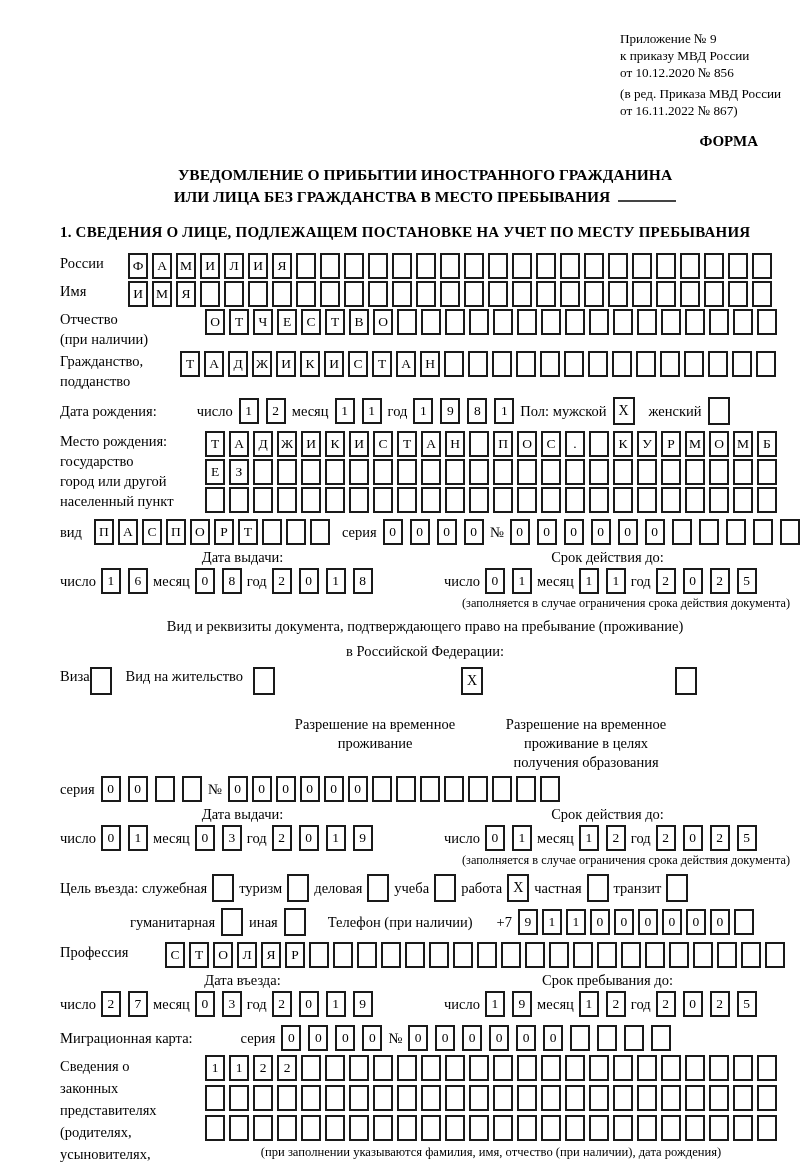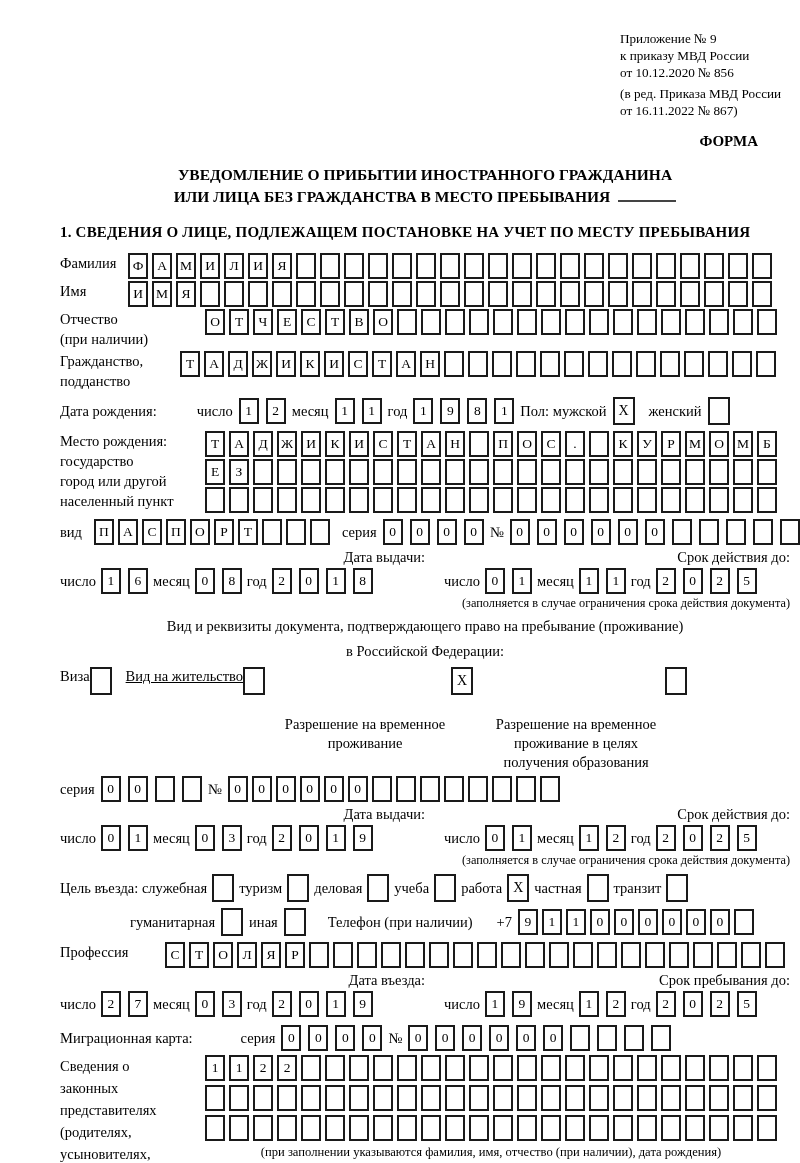--- a/index.html
+++ b/index.html
@@ -28,29 +28,29 @@
   .cell{
     display:inline-block;width:20px;height:26px;box-sizing:border-box;
     border:2px solid #1a1a1a;background:#fff;text-align:center;
     font-size:13.5px;line-height:22px;flex:0 0 auto;
   }
   .cb{width:22px;height:28px;line-height:24px;font-size:14px;}
 
   .inline-row{display:flex;align-items:center;gap:6px;margin:6px 0;white-space:nowrap;}
   .doc-head{text-align:center;font-weight:bold;margin:4px 0 4px 0;font-size:14.2px;}
   .dual-head{display:flex;margin-top:4px;}
-  .dual-head span{width:50%;text-align:right;display:inline-block;}
+  .dual-head span{width:50%;text-align:center;display:inline-block;}
   .dual{display:flex;margin-top:2px;}
   .dcol{width:50%;display:flex;align-items:center;gap:5px;white-space:nowrap;}
   .note-right{text-align:right;font-size:12.3px;margin:2px 0 4px 0;}
   .plain{margin:5px 4px;line-height:20px;text-align:center;}
   .opt-row{display:flex;align-items:flex-start;margin:6px 0 4px 0;}
   .opt-label{display:inline-block;line-height:19px;}
   .opt-center{text-align:center;margin-top:48px;}
-  .mr18{margin-right:14px;} .mr10{margin-right:0;text-decoration:underline;} .ml6{margin-left:8px;}
+  .mr18{margin-right:14px;} .mr10{margin-right:10px;} .ml6{margin-left:8px;}
   .w170{width:172px;} .w175{width:178px;}
   .cells-note{text-align:center;font-size:12.6px;margin-top:2px;}
   .block-rows .frow{margin-bottom:4px;}
 </style>
 </head>
 <body>
 
 <div class="page">
 
   <div class="appendix">
@@ -64,21 +64,21 @@
   <div class="forma">ФОРМА</div>
 
   <div class="title">
     <div>УВЕДОМЛЕНИЕ О ПРИБЫТИИ ИНОСТРАННОГО ГРАЖДАНИНА</div>
     <div><span>ИЛИ ЛИЦА БЕЗ ГРАЖДАНСТВА В МЕСТО ПРЕБЫВАНИЯ</span><span class="title-underline"></span></div>
   </div>
 
   <div class="sec-head">1. СВЕДЕНИЯ О ЛИЦЕ, ПОДЛЕЖАЩЕМ ПОСТАНОВКЕ НА УЧЕТ ПО МЕСТУ ПРЕБЫВАНИЯ</div>
 
   <div class="frow">
-    <span class="rlabel w68">Фамилия</span>
+    <span class="rlabel w68">России</span>
     <span class="cells">
         <span class="cell">Ф</span>
         <span class="cell">А</span>
         <span class="cell">М</span>
         <span class="cell">И</span>
         <span class="cell">Л</span>
         <span class="cell">И</span>
         <span class="cell">Я</span>
         <span class="cell"></span>
         <span class="cell"></span>

